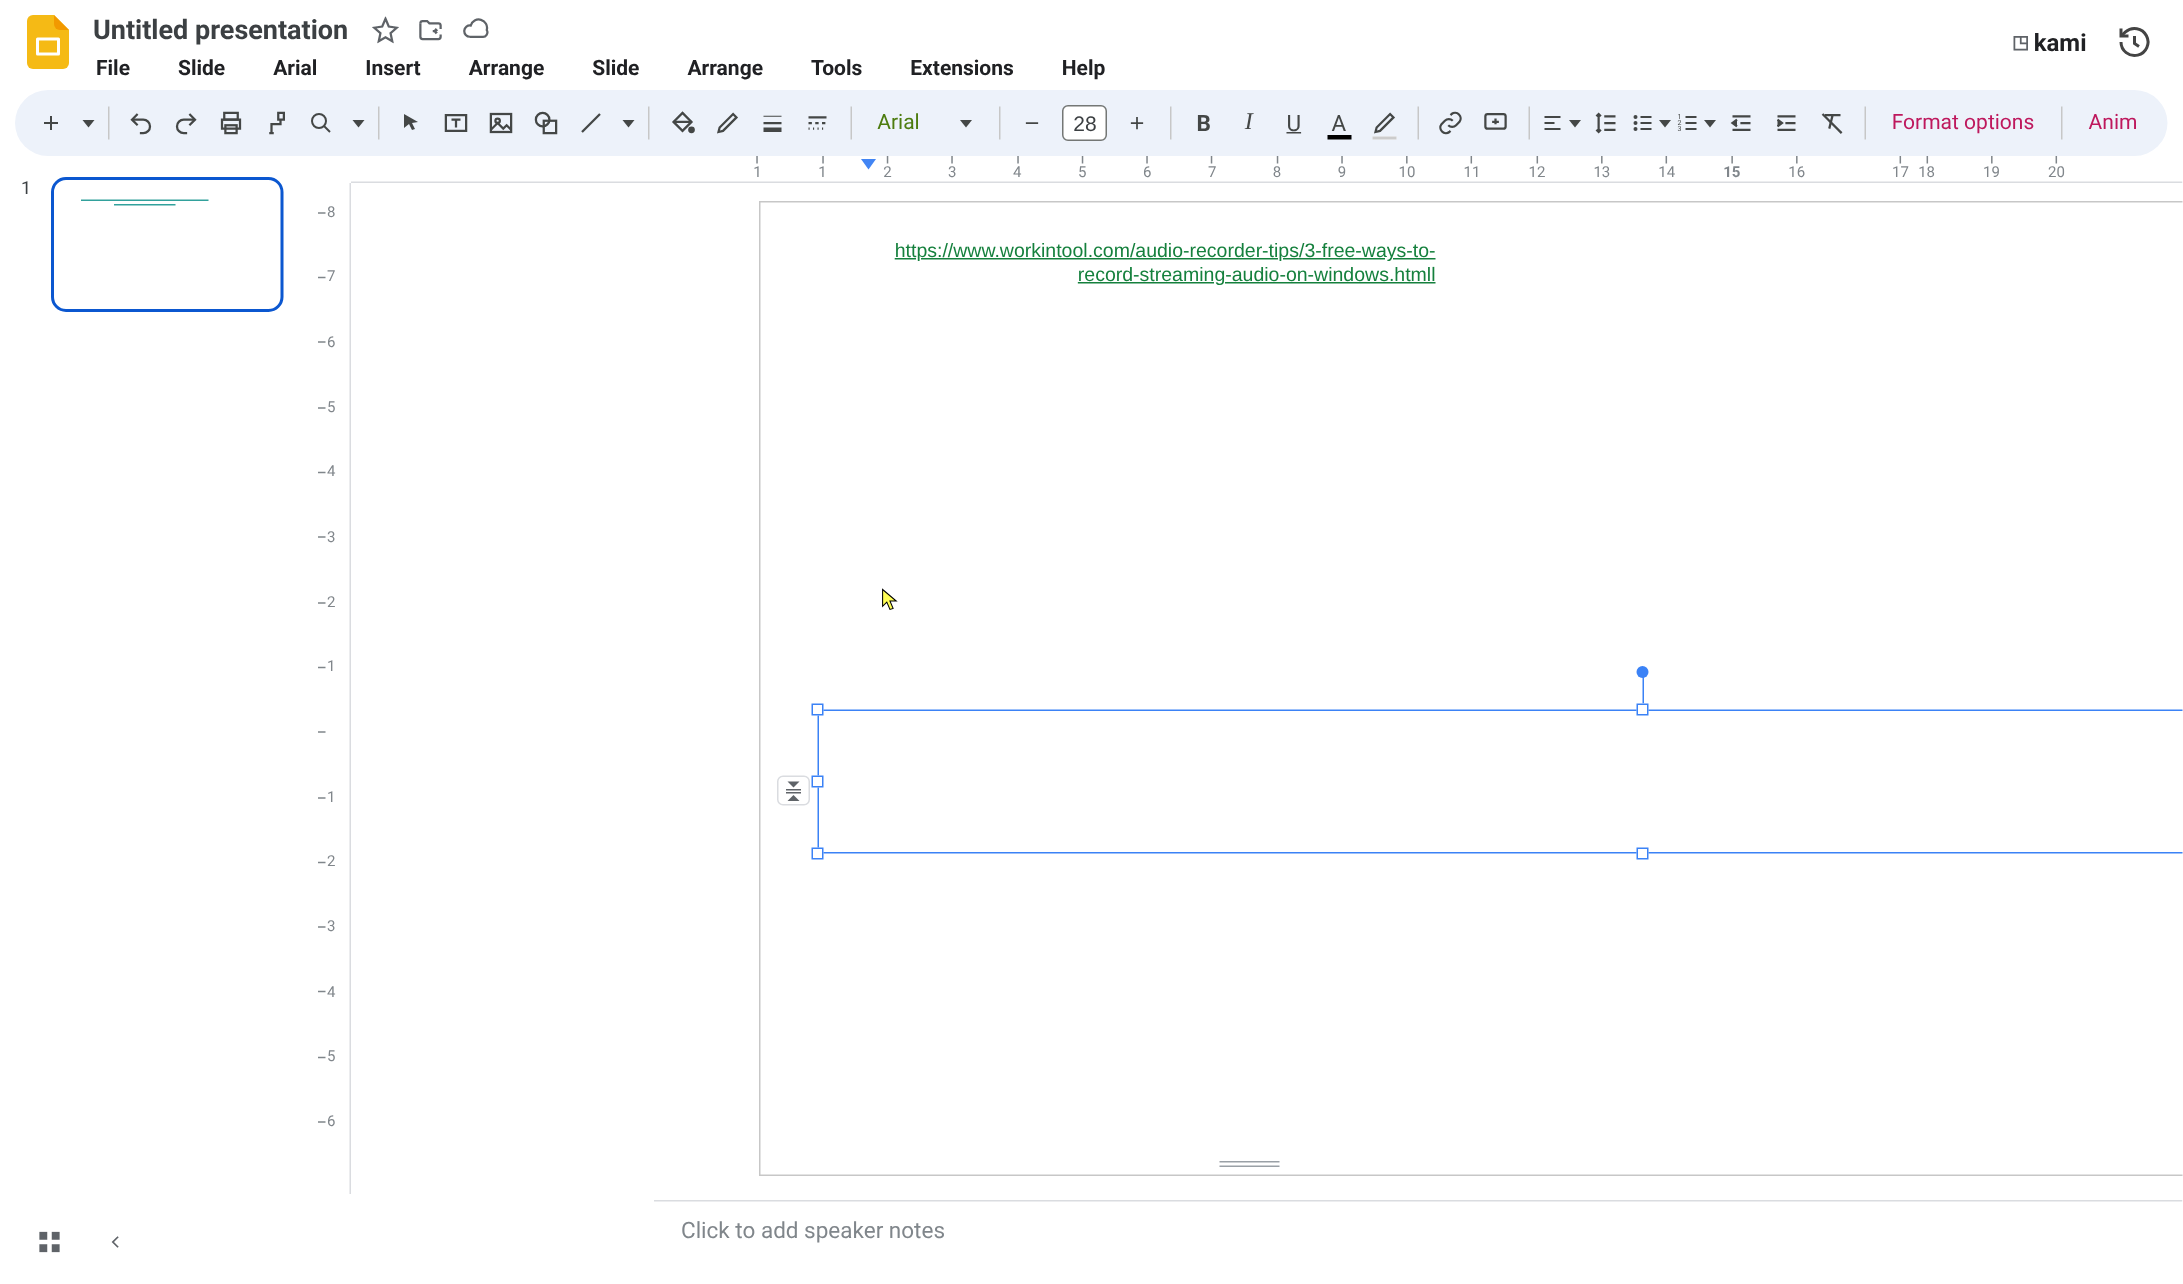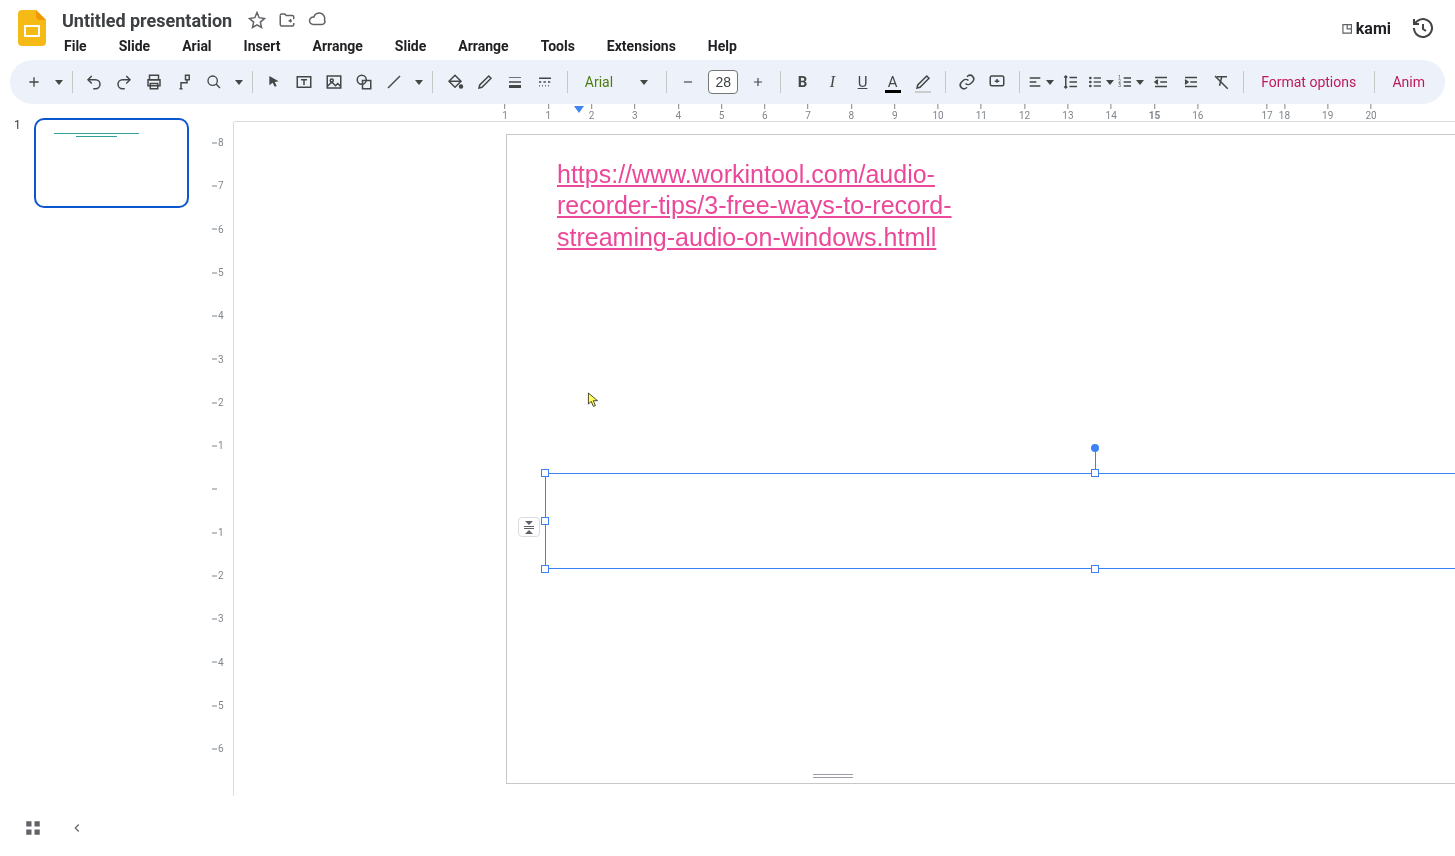--- a/index.html
+++ b/index.html
@@ -44,21 +44,21 @@
 .ruler-h { position:absolute; top:0; left:24px; right:0; height:18px; border-bottom:1px solid #dadce0; background:#fff; }
 .ruler-v { position:absolute; top:18px; left:0; width:24px; bottom:60px; border-right:1px solid #dadce0; background:#fff; }
 .ruler-h .ticks, .ruler-v .ticks { position:relative; width:100%; height:100%; }
 .tick-h { position:absolute; top:0; font-size:10px; color:#80868b; transform:translateX(-50%); }
 .tick-h .line { width:1px; height:5px; background:#80868b; margin: 0 auto 1px auto; }
 .tick-v { position:absolute; left:2px; font-size:10px; color:#80868b; transform:translateY(-50%); }
 .tick-v .line { display:inline-block; width:5px; height:1px; background:#80868b; margin-right:1px; vertical-align:middle; }
 .indent-marker { position:absolute; top:2px; width:0; height:0; border-left:5px solid transparent; border-right:5px solid transparent; border-top:7px solid #4285f4; }
 
 .slide-surface { position:absolute; top:30px; left:296px; width:1200px; height:650px; background:#fff; border:1px solid #c7c7c7; }
-.link-text { position:absolute; top:24px; left:50px; width:400px; text-align:left; font-family: Arial, sans-serif; font-size:25px; line-height:1.25; color:#ec4899; text-decoration:underline; }
+.link-text { position:absolute; top:24px; left:50px; width:400px; text-align:right; font-family: Arial, sans-serif; font-size:13px; line-height:1.25; color:#15803d; text-decoration:underline; }
 
 
 .sel-box { position:absolute; top:338px; left:38px; width:1100px; height:96px; border:1.5px solid #3b82f6; }
 .handle { position:absolute; width:8px; height:8px; background:#fff; border:1.5px solid #3b82f6; }
 .h-tl{ top:-5px; left:-5px;} .h-bl{ bottom:-5px; left:-5px;}
 .h-tm{ top:-5px; left:50%; margin-left:-4px;} .h-bm{ bottom:-5px; left:50%; margin-left:-4px;}
 .h-ml{ top:50%; left:-5px; margin-top:-4px;}
 .rotate-h { position:absolute; top:-24px; left:50%; width:1px; height:19px; background:#3b82f6;}
 .rotate-dot { position:absolute; top:-30px; left:50%; width:8px; height:8px; margin-left:-4px; border-radius:50%; background:#3b82f6;}
 .autofit { position:absolute; left:-28px; top:50%; transform:translateY(-4px); width:22px; height:20px; background:#fff; border:1px solid #dadce0; border-radius:4px; display:flex; flex-direction:column; align-items:center; justify-content:center; gap:1px; cursor:pointer;}
@@ -424,20 +424,23 @@
         </div>
       </div>
 
       <svg class="cursor" viewBox="0 0 20 24">
           <path fill="#fffe55" stroke="#000" stroke-width="1" d="M2 2l0 16 4-4 3 7 3-1-3-7 6 0z"></path>
         </svg>
     </div>
 
     <div class="drag-handle"></div>
 
+    <div class="notes">
+      <div class="notes-text">Click to add speaker notes</div>
+    </div>
   </div>
 
   <div class="bottom-left">
     <div class="grid-ic">
         <svg width="18" height="18" viewBox="0 0 24 24" fill="#5f6368">
           <rect x="3" y="3" width="7" height="7"></rect>
           <rect x="14" y="3" width="7" height="7"></rect>
           <rect x="3" y="14" width="7" height="7"></rect>
           <rect x="14" y="14" width="7" height="7"></rect>
         </svg>

